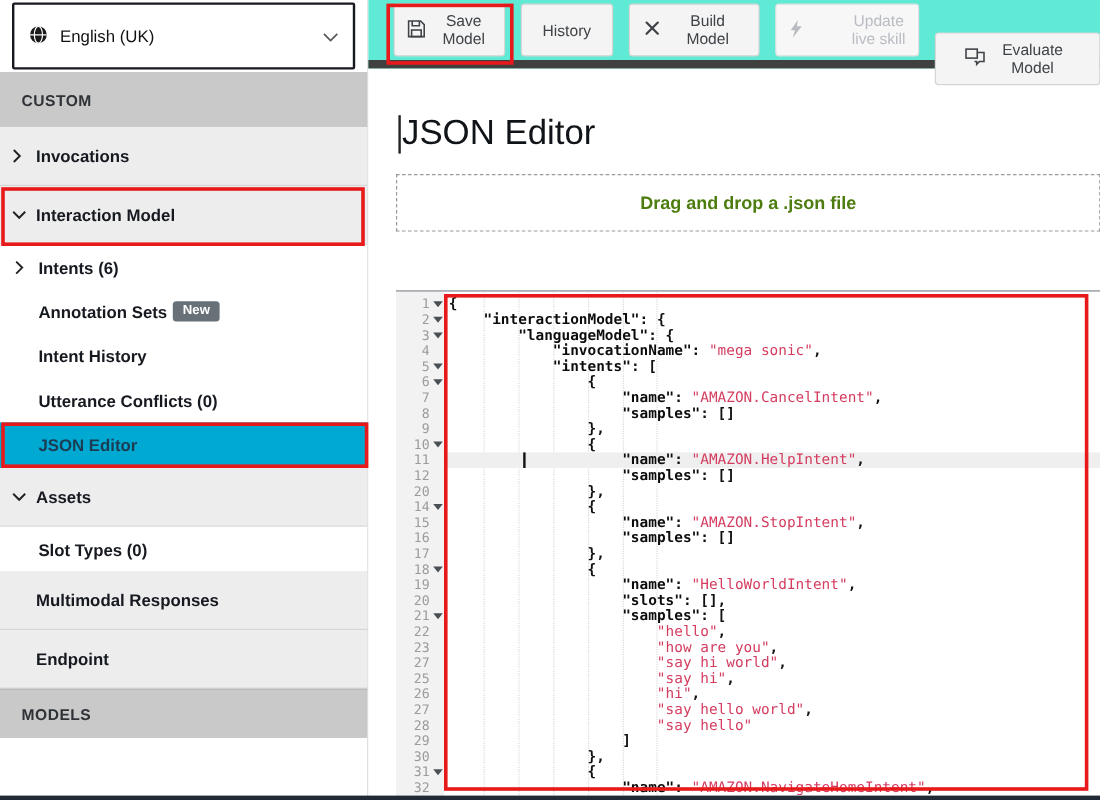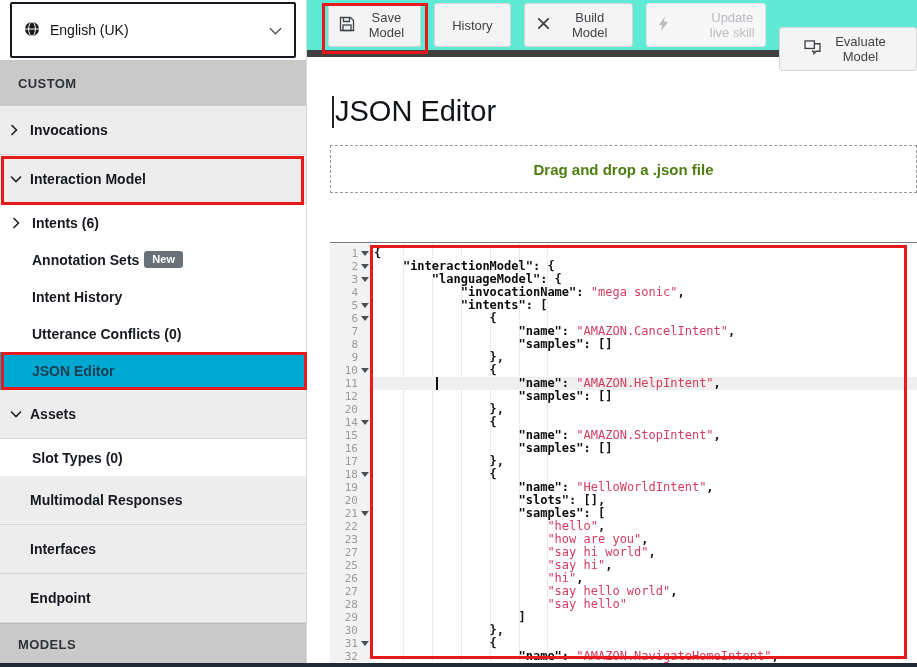--- a/index.html
+++ b/index.html
@@ -158,24 +158,20 @@
           </span>
           <span>Assets</span>
         </div>
         <div class="sb-item sub">
           <span class="chev-box"></span>
           <span>Slot Types (0)</span>
         </div>
         <div class="sb-item top">
           <span class="chev-box"></span>
           <span>Multimodal Responses</span>
-        </div>
-        <div class="sb-item top">
-          <span class="chev-box"></span>
-          <span>Interfaces</span>
         </div>
         <div class="sb-item top">
           <span class="chev-box"></span>
           <span>Endpoint</span>
         </div>
       </nav>
     <div class="sec-head models">MODELS</div>
   </aside>
 
   <main class="main">

